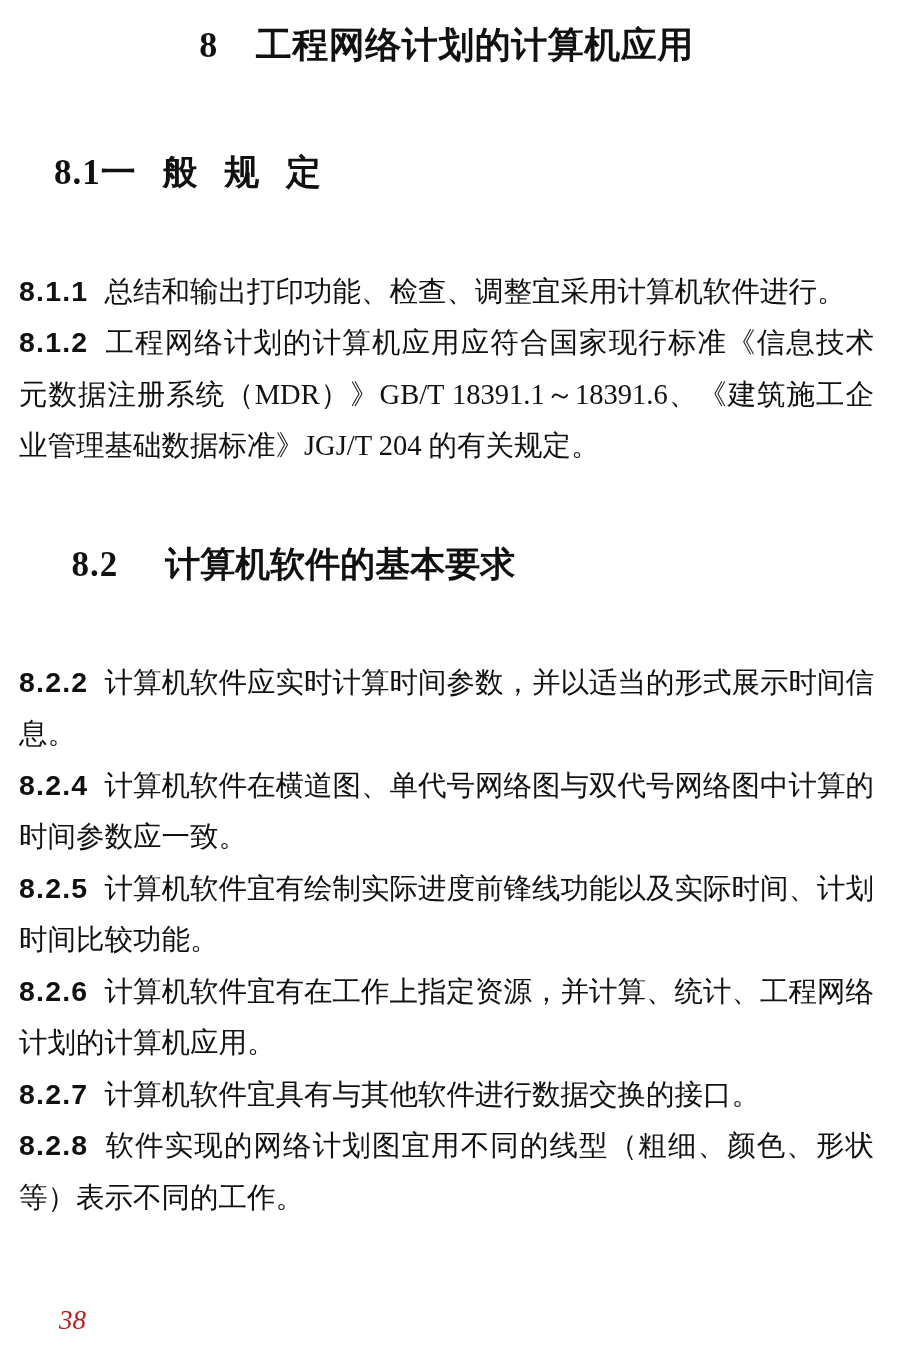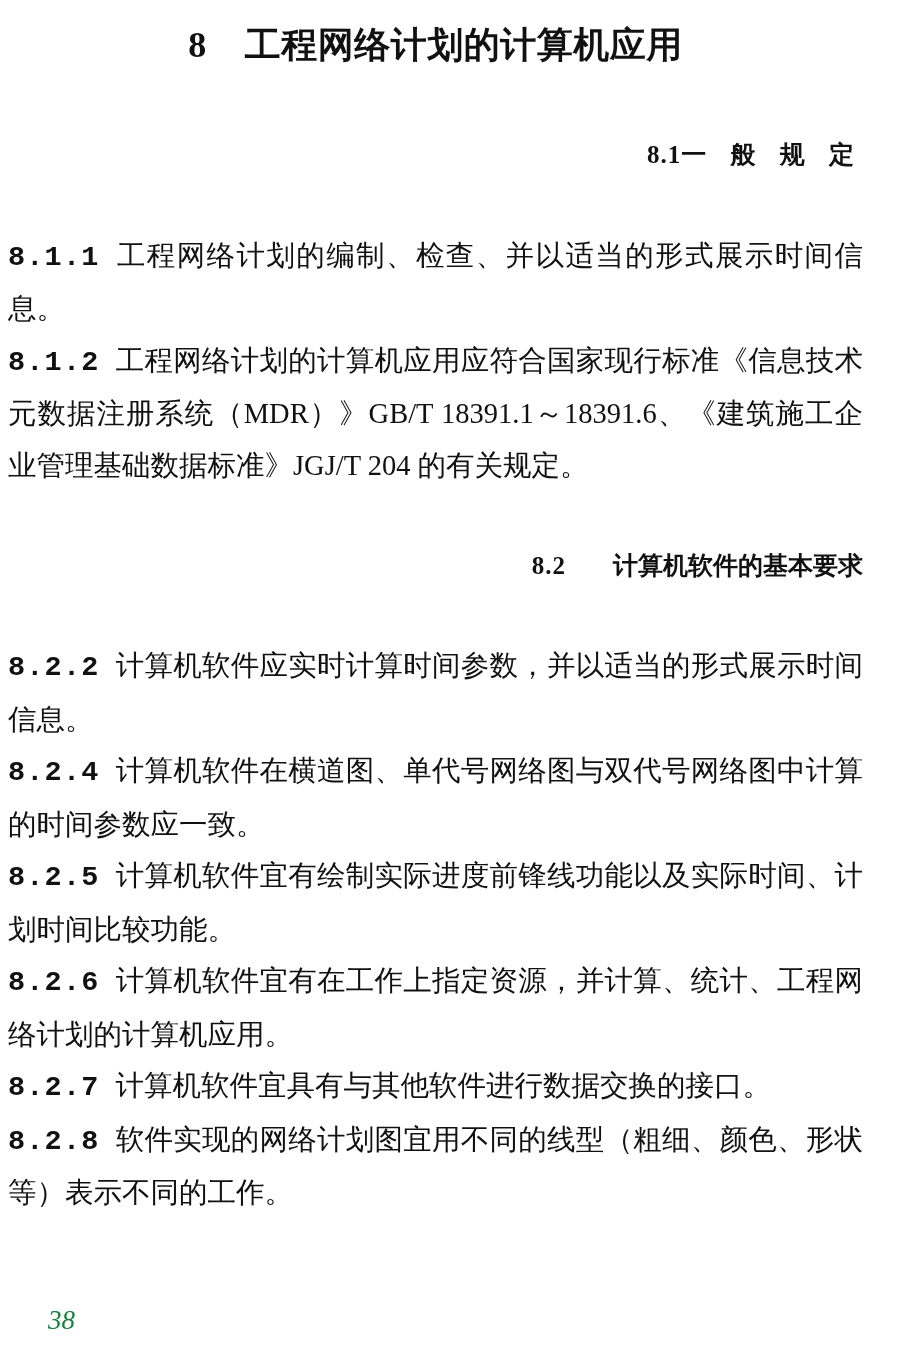--- a/index.html
+++ b/index.html
@@ -13,44 +13,44 @@
     height: 1364px;
     position: relative;
     overflow: hidden;
     font-family: "Liberation Serif", "DejaVu Serif", serif;
     color: #111111;
     -webkit-font-smoothing: antialiased;
   }
 
   .page {
     position: absolute;
-    left: 0;
+    left: 11px;
     top: 0;
     width: 886px;
     height: 1364px;
     box-sizing: border-box;
     padding: 0 23px 0 8px;
   }
 
   
   .chapter-title {
     text-align: center;
     font-weight: bold;
     font-size: 36px;
     line-height: 1.1;
     margin: 26px 0 0 0;
     letter-spacing: 0.5px;
     white-space: pre;
   }
 
   
   .section-heading {
-    text-align: right;
+    text-align: left;
     font-weight: bold;
-    font-size: 25px;
+    font-size: 35px;
     line-height: 1.2;
     white-space: pre;
   }
   .section-heading.sec-81 {
     margin: 44px 0 0 0;
   }
   .section-heading.sec-82 {
     margin: 0;
   }
   .sec-81 .sh-num { letter-spacing: 1px; }
@@ -63,59 +63,59 @@
     font-size: 28.5px;
     line-height: 51.5px;
     text-align: justify;
     text-justify: inter-ideograph;
     margin: 0;
     text-indent: 0;
   }
   .clause .num {
     font-weight: bold;
     letter-spacing: 1.2px;
-    font-family: Liberation Mono, monospace;
+    font-family: Liberation Sans, sans-serif;
   }
   .clause .gap {
     display: inline-block;
     width: 16px;
   }
 
   
   .block-81 { margin-top: 30px; }
   .block-82-head { margin-top: 30px; }
   .block-82-body { margin-top: 29px; }
 
   
   .page-number {
     position: absolute;
     left: 48px;
     bottom: 30px;
     font-style: italic;
     font-size: 27px;
     line-height: 1;
     font-family: "Liberation Serif", "DejaVu Serif", serif;
-    color: #15803d;
+    color: #b91c1c;
   }
 </style>
 </head>
 <body>
 
 <div class="page">
 
   <h1 class="chapter-title">8    工程网络计划的计算机应用</h1>
 
   <h2 class="section-heading sec-81">
     <span class="sh-num">8.1</span><span class="gap" style="width:22px"></span><span class="sh-text">一 般 规 定</span>
   </h2>
 
   <div class="block-81">
 
     <p class="clause">
-      <span class="num">8.1.1</span><span class="gap"></span><span class="body">工程网络计划的编制、检查、并以适当的形式展示时间信息。</span>
+      <span class="num">8.1.1</span><span class="gap"></span><span class="body">总结和输出打印功能、检查、调整宜采用计算机软件进行。</span>
     </p>
 
     <p class="clause">
       <span class="num">8.1.2</span><span class="gap"></span><span class="body">工程网络计划的计算机应用应符合国家现行标准《信息技术　元数据注册系统（MDR）》GB/T 18391.1～18391.6、《建筑施工企业管理基础数据标准》JGJ/T 204 的有关规定。</span>
     </p>
 
   </div>
 
   <div class="block-82-head">
     <h2 class="section-heading sec-82">

